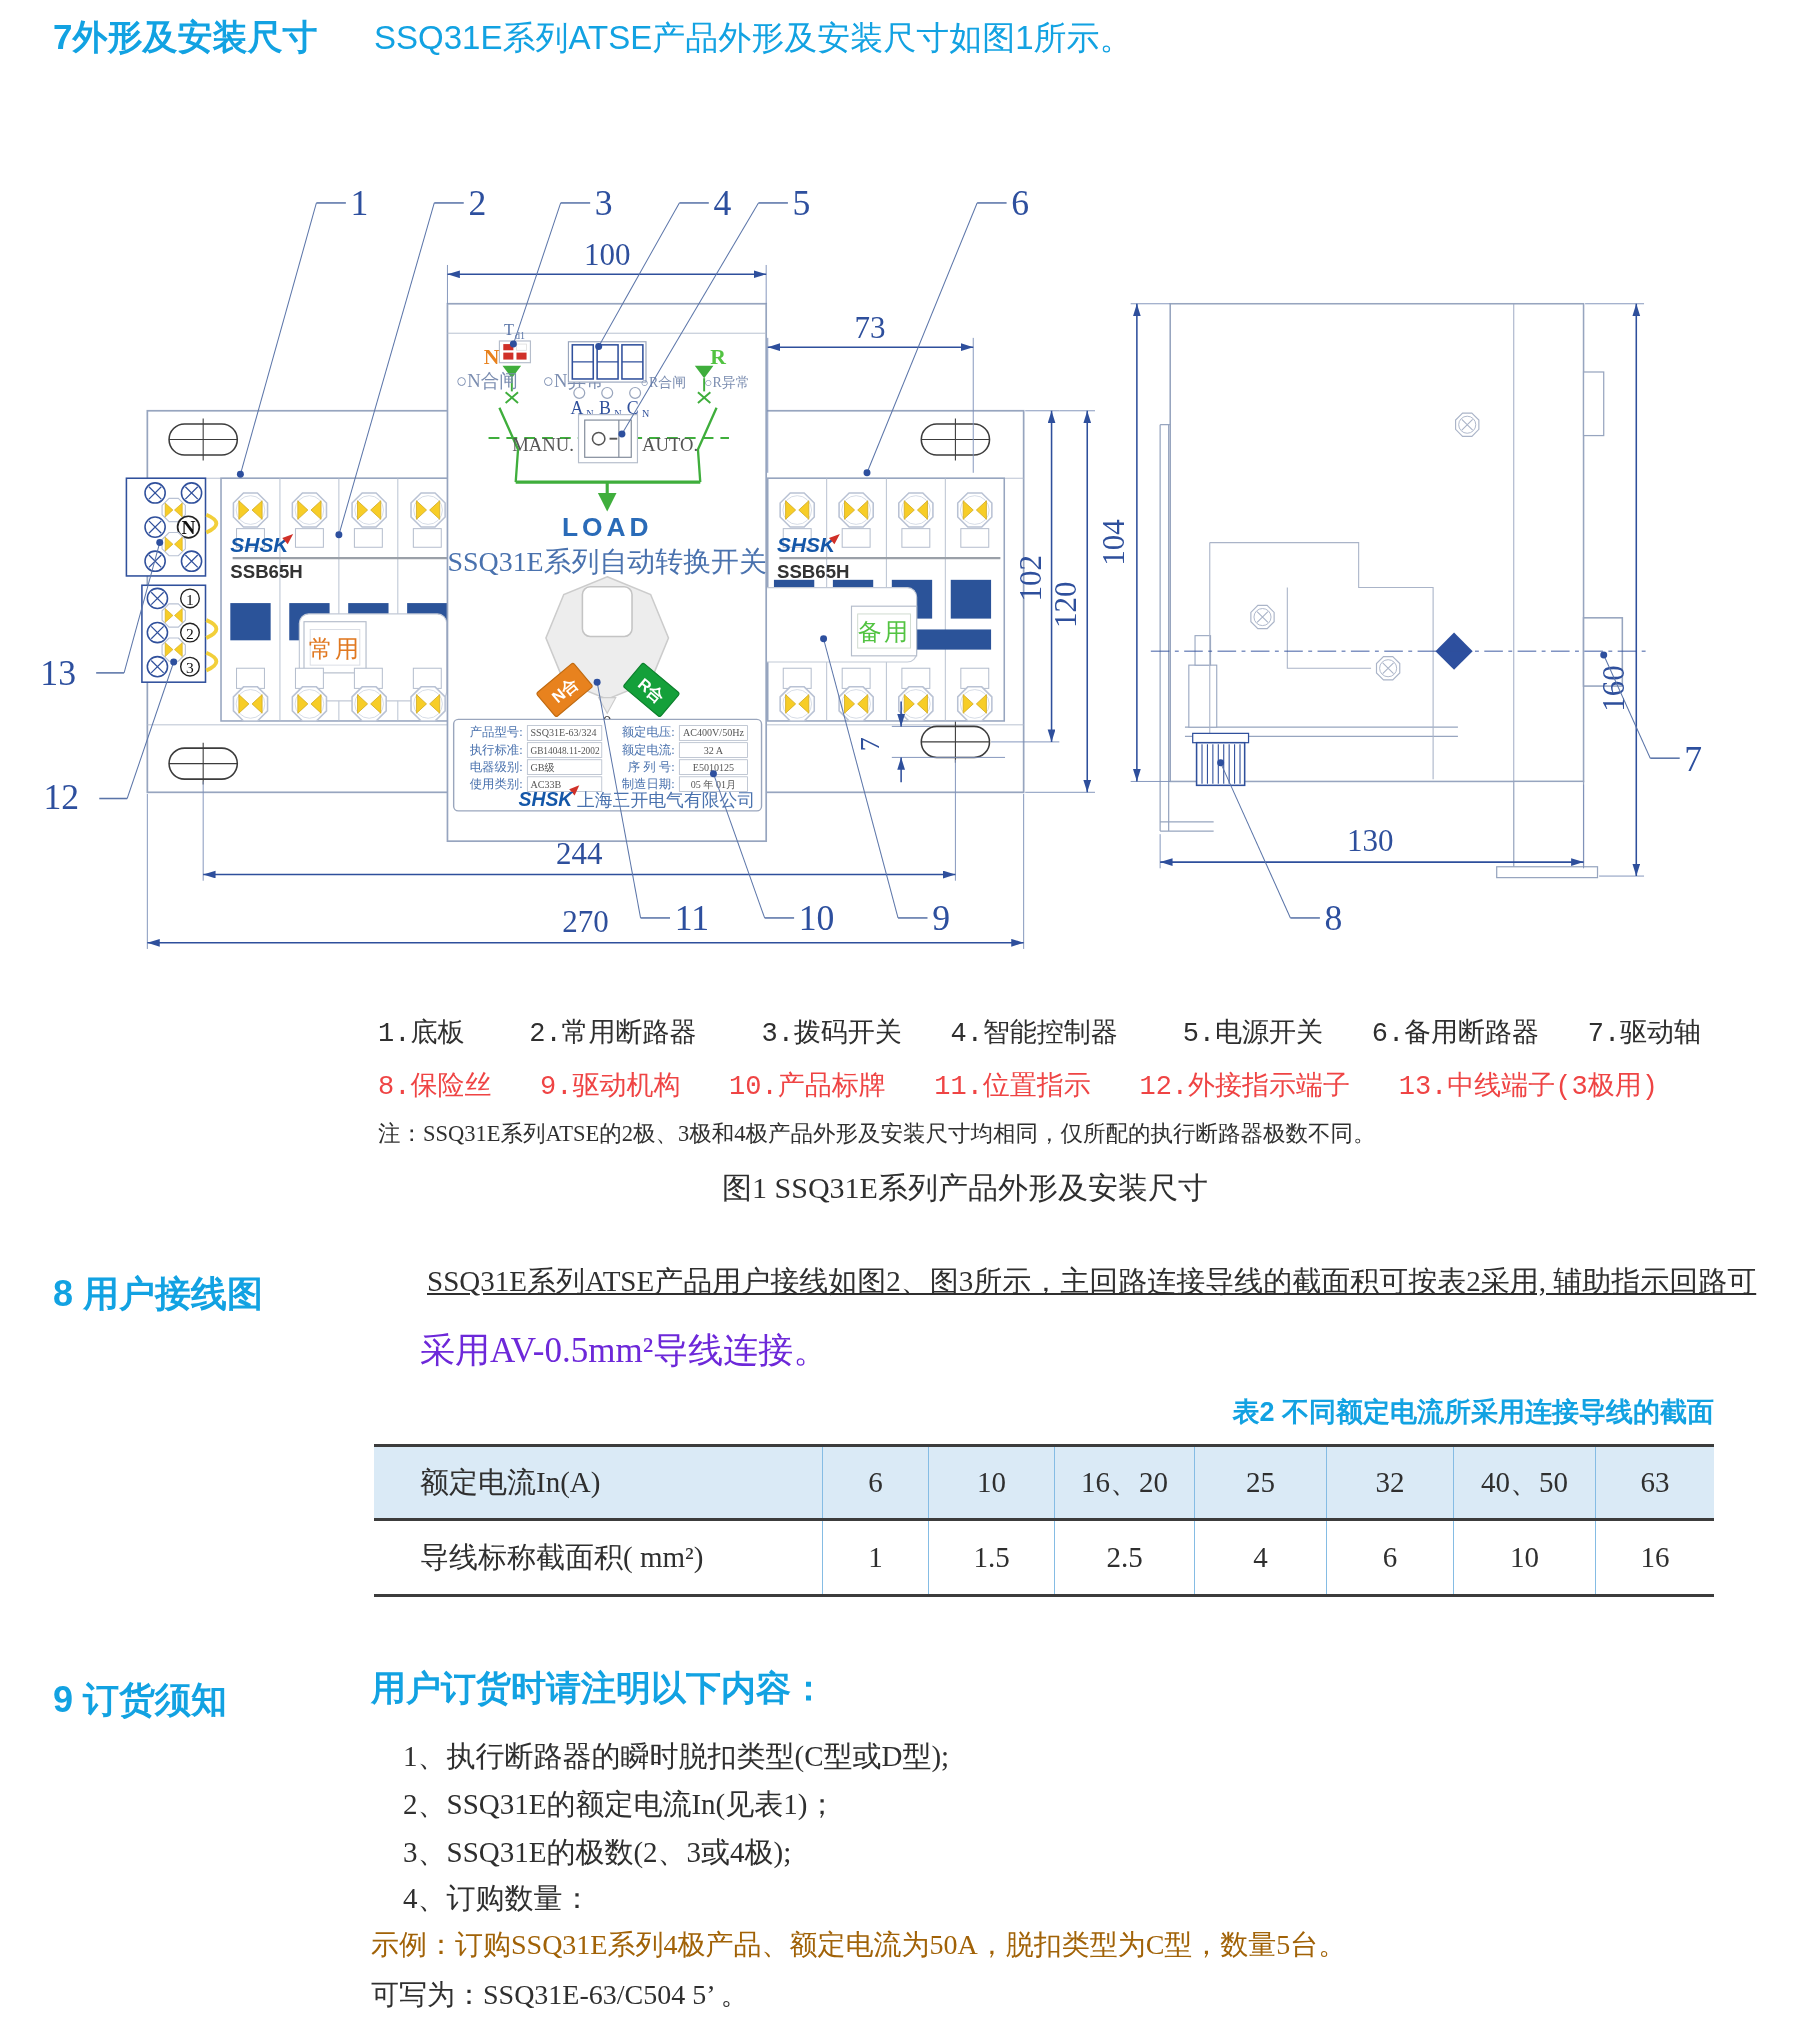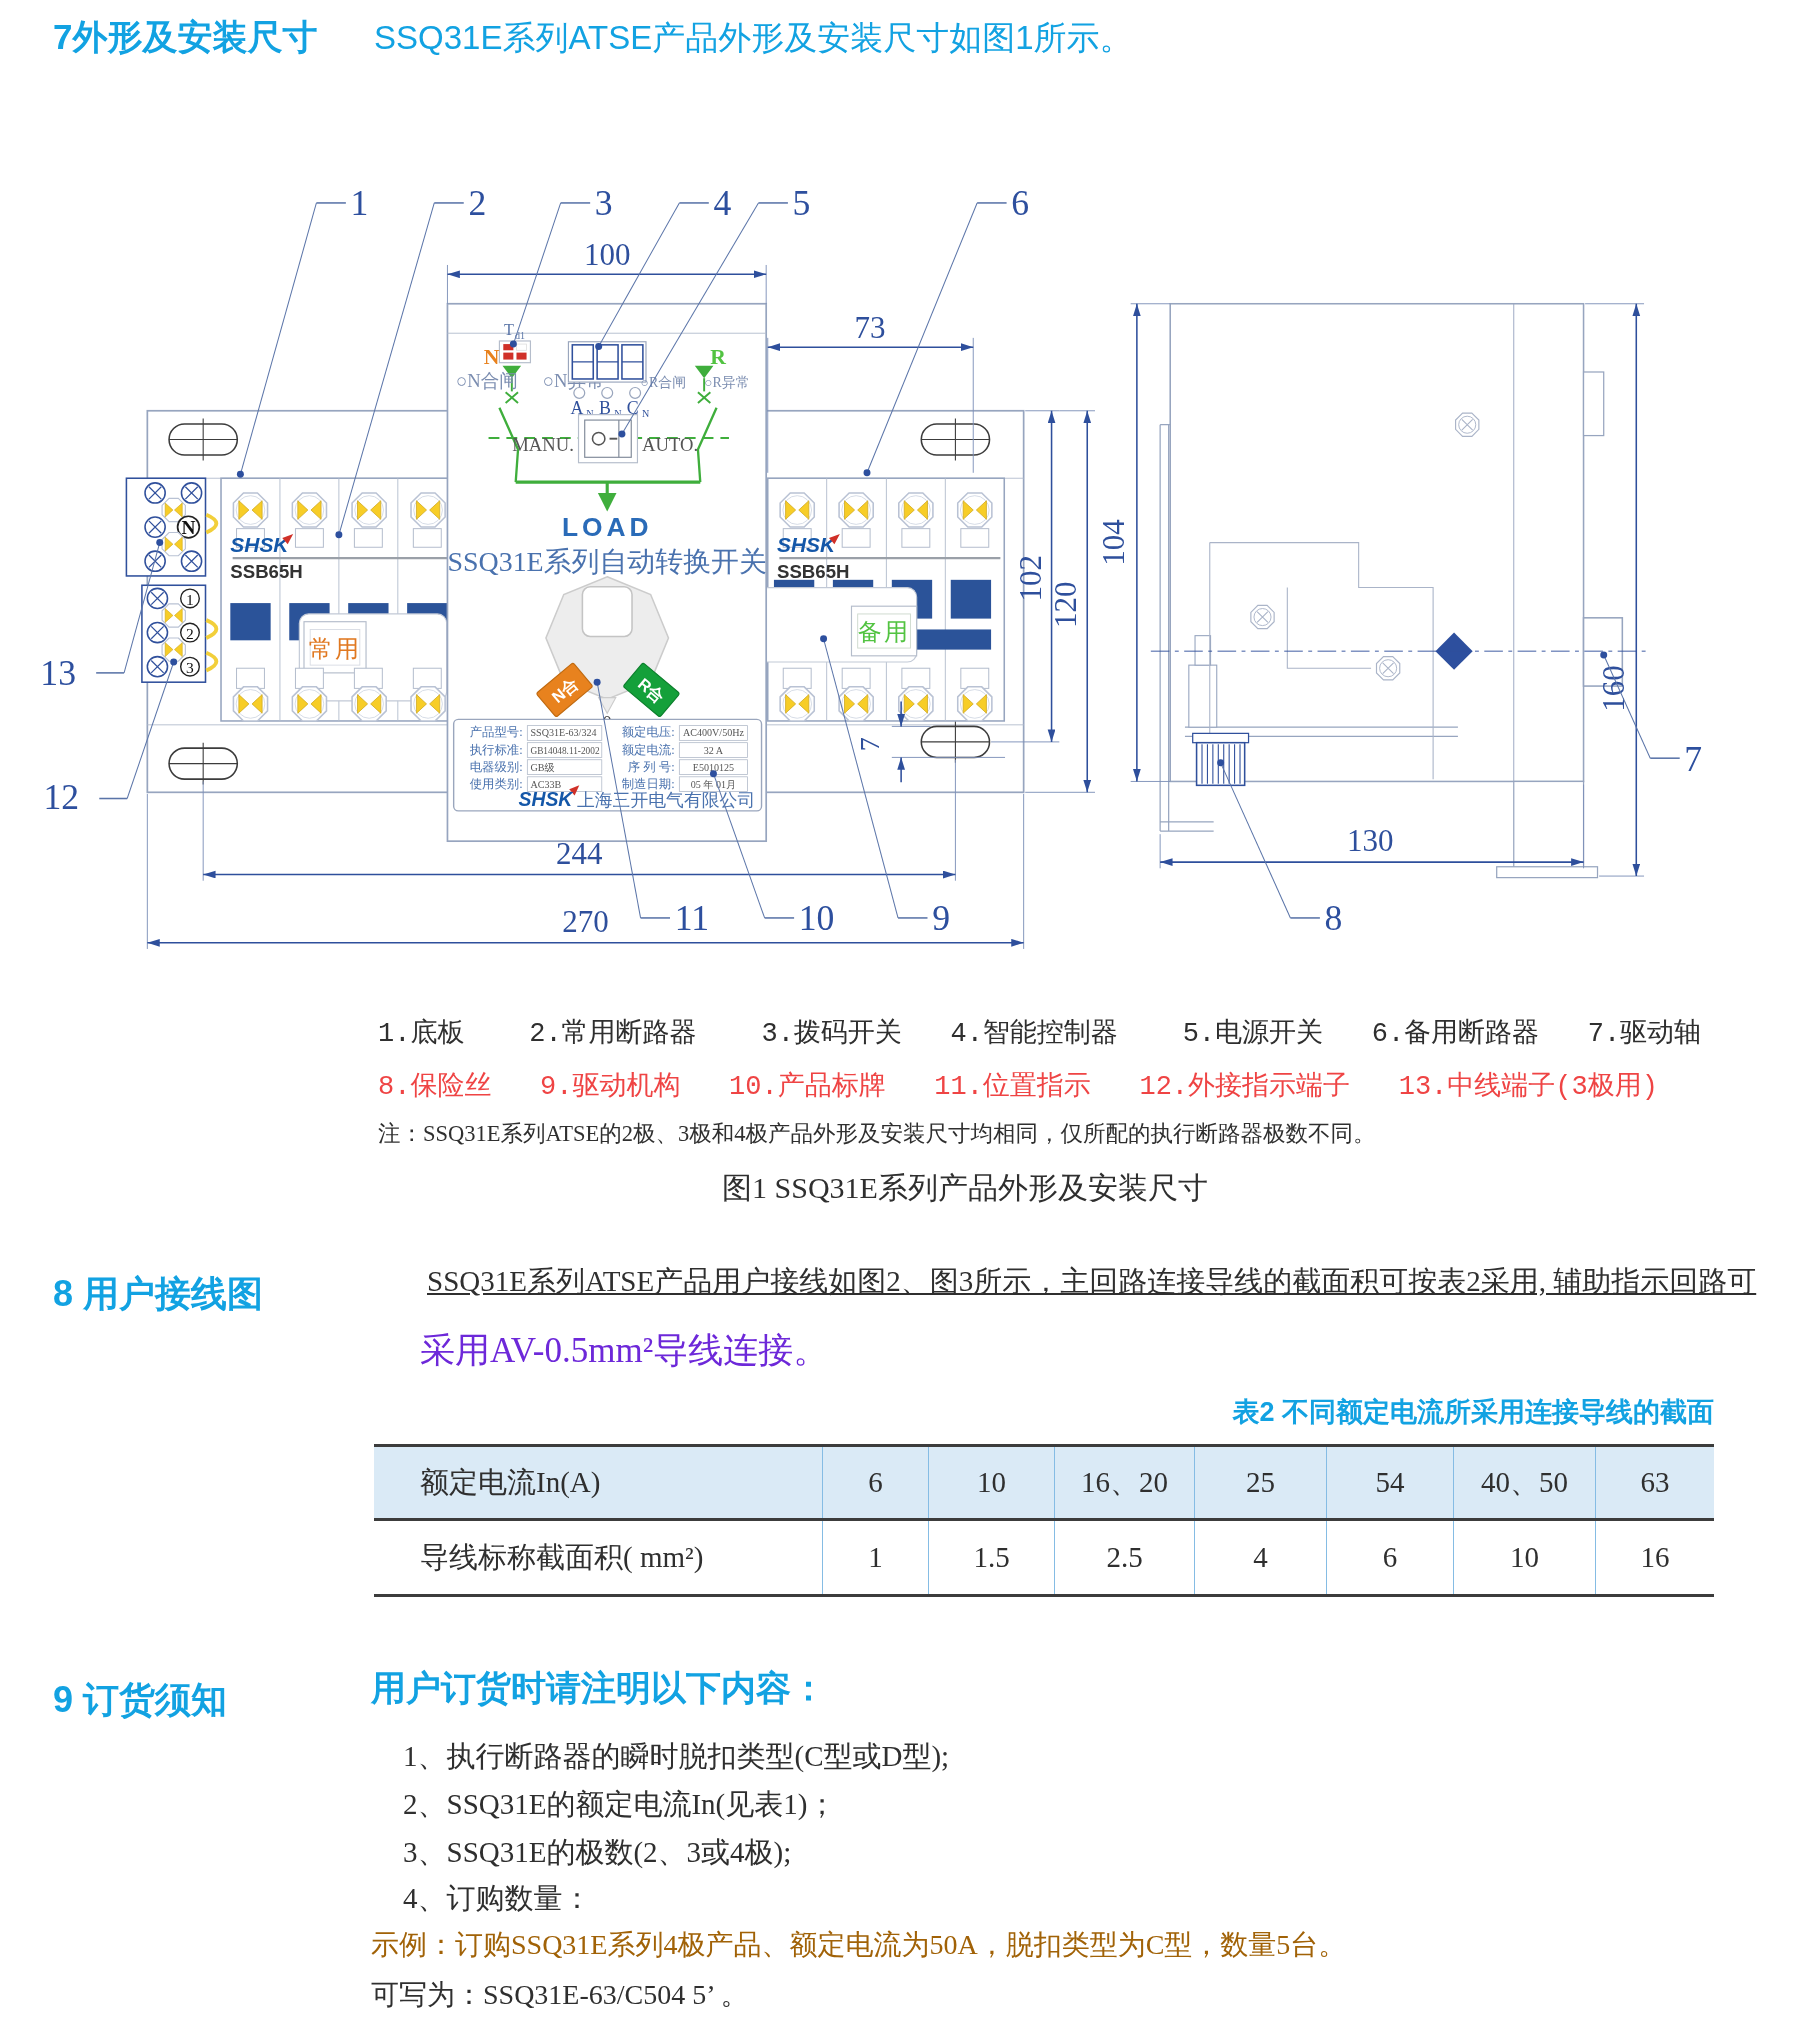--- a/index.html
+++ b/index.html
@@ -446,21 +446,21 @@
 
   <div class="abs sans" style="left:853px;top:1394px;width:861px;text-align:right;font-size:27px;font-weight:bold;color:#12a2e2;">表2 不同额定电流所采用连接导线的截面</div>
 
   <div class="t2">
     <div class="row hrow">
       <div class="cell lab">额定电流In(A)</div>
       <div class="cell sep">6</div>
       <div class="cell sep">10</div>
       <div class="cell sep">16、20</div>
       <div class="cell sep">25</div>
-      <div class="cell sep">54</div>
+      <div class="cell sep">32</div>
       <div class="cell sep">40、50</div>
       <div class="cell sep">63</div>
     </div>
     <div class="row brow">
       <div class="cell lab">导线标称截面积( mm²)</div>
       <div class="cell sep">1</div>
       <div class="cell sep">1.5</div>
       <div class="cell sep">2.5</div>
       <div class="cell sep">4</div>
       <div class="cell sep">6</div>

